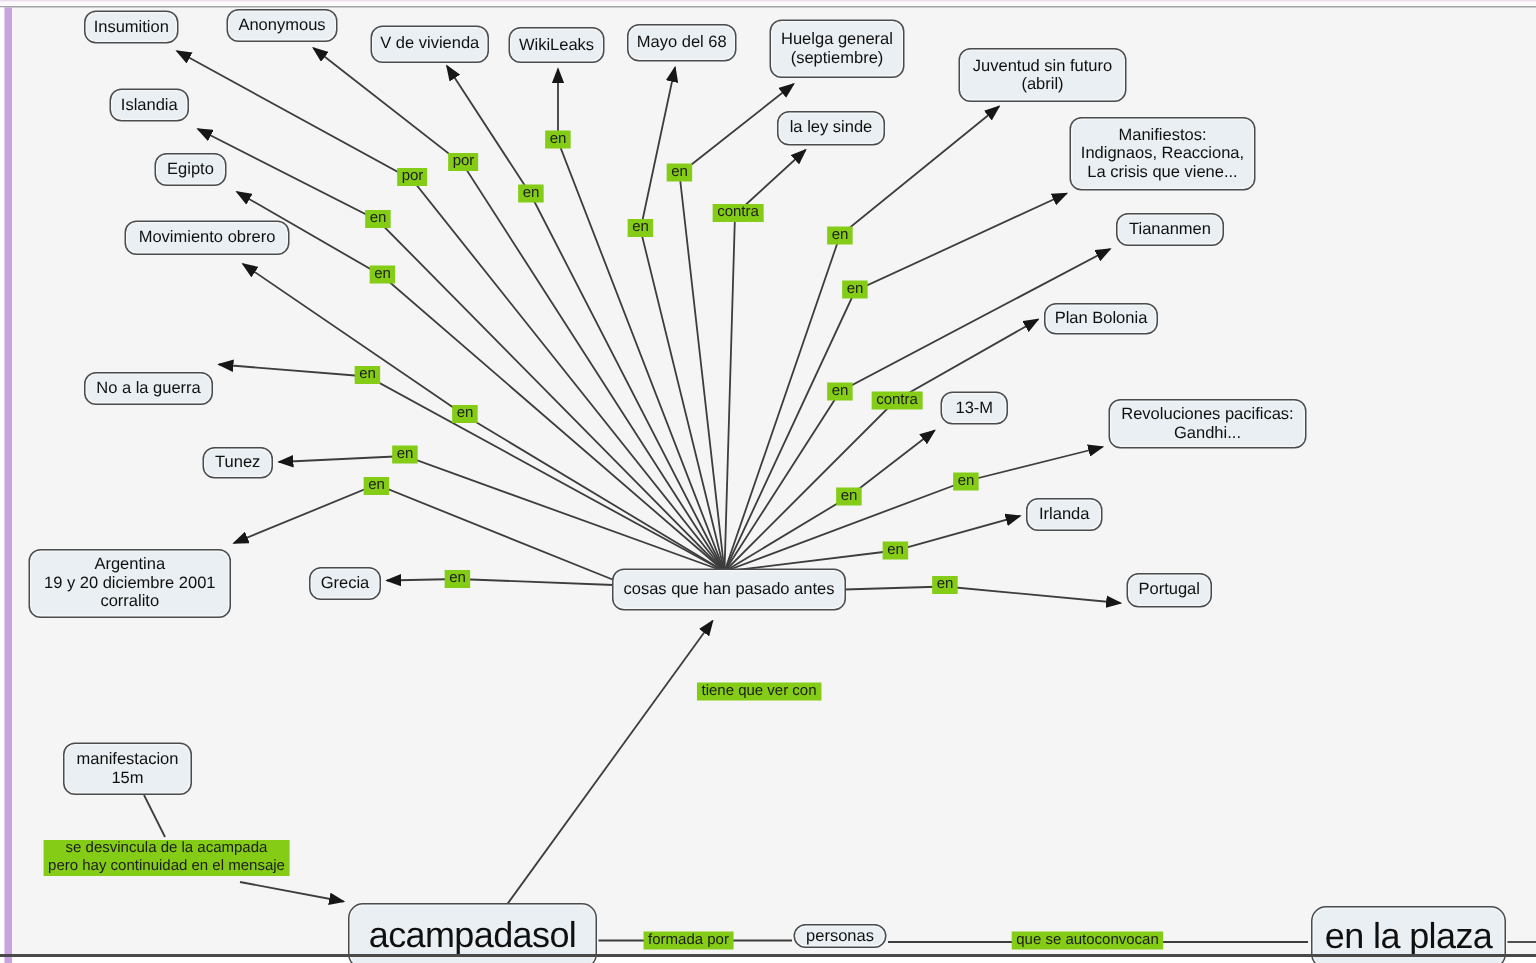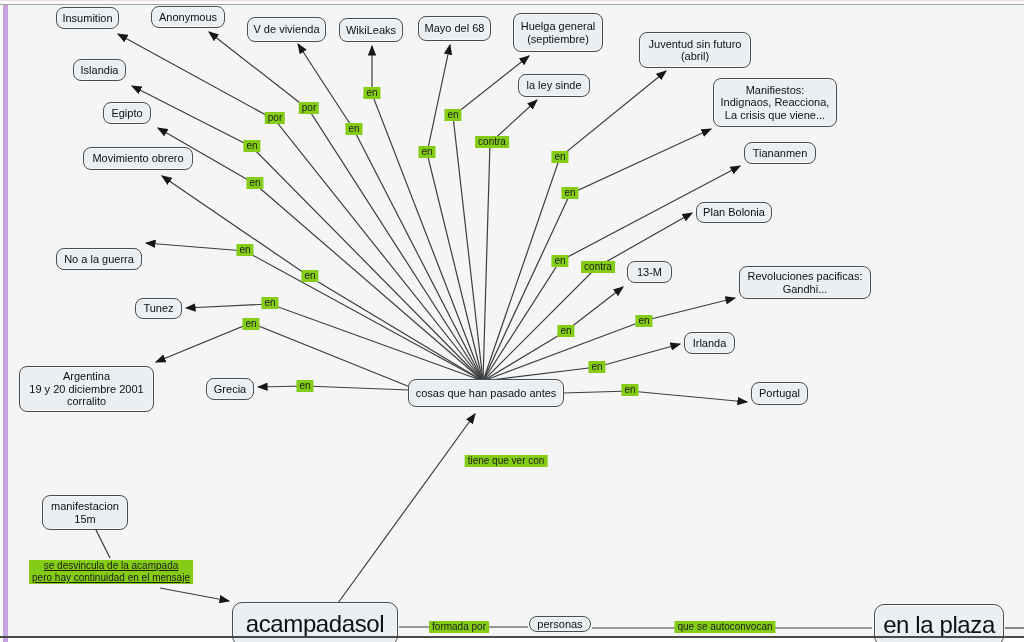--- a/index.html
+++ b/index.html
@@ -243,21 +243,21 @@
       </div>
       <div class="edge-label" style="left: 252px; top: 146px;">
         <div>en</div>
       </div>
       <div class="edge-label" style="left: 255px; top: 183px;">
         <div>en</div>
       </div>
       <div class="edge-label" style="left: 466px; top: 461px; margin-left: 40px;">
         <div>tiene que ver con</div>
       </div>
-      <div class="edge-label" style="left: 111px; top: 572px; text-decoration: underline;">
+      <div class="edge-label" style="left: 111px; top: 572px;">
         <div>se desvincula de la acampada</div>
         <div>pero hay continuidad en el mensaje</div>
       </div>
       <div class="edge-label" style="left: 459px; top: 627px;">
         <div>formada por</div>
       </div>
       <div class="edge-label" style="left: 725px; top: 627px;">
         <div>que se autoconvocan</div>
       </div>
     </div>

